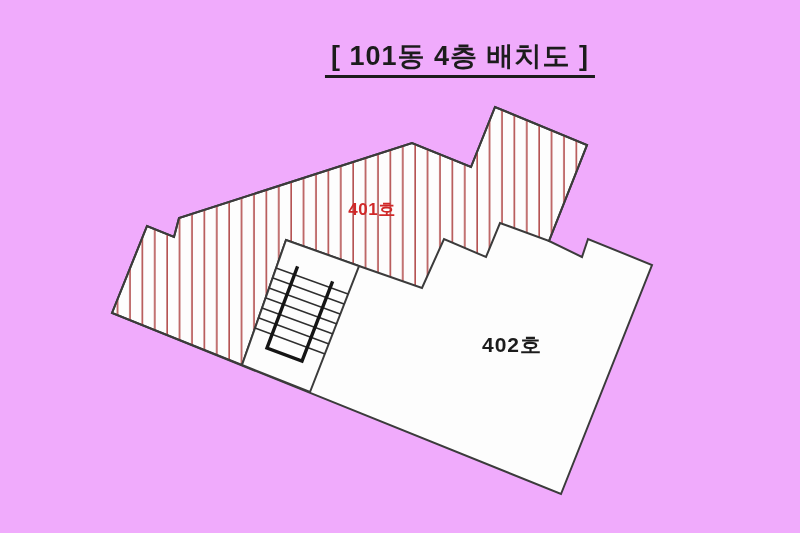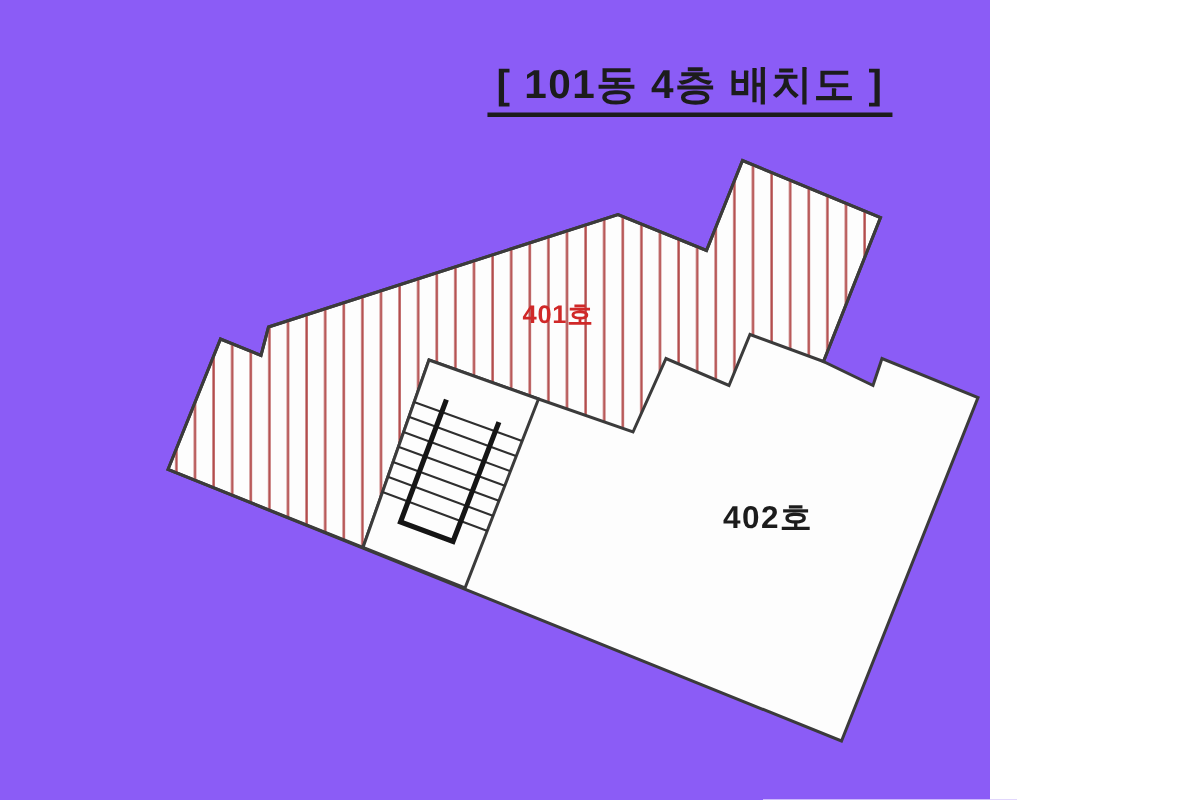--- a/index.html
+++ b/index.html
@@ -3,23 +3,23 @@
 <meta charset="utf-8">
 <style>
   html, body {
     margin: 0;
     padding: 0;
     background: #ffffff;
     font-family: "Liberation Sans", "DejaVu Sans", sans-serif;
   }
   .stage {
     position: relative;
-    width: 660px;
+    width: 800px;
     height: 533px;
-    background: #8b5cf6;
+    background: #f0abfc;
     overflow: hidden;
   }
   .plan-title {
     position: absolute;
     left: 460px;
     top: 41px;
     transform: translateX(-50%);
     white-space: nowrap;
     font-size: 27px;
     font-weight: bold;

